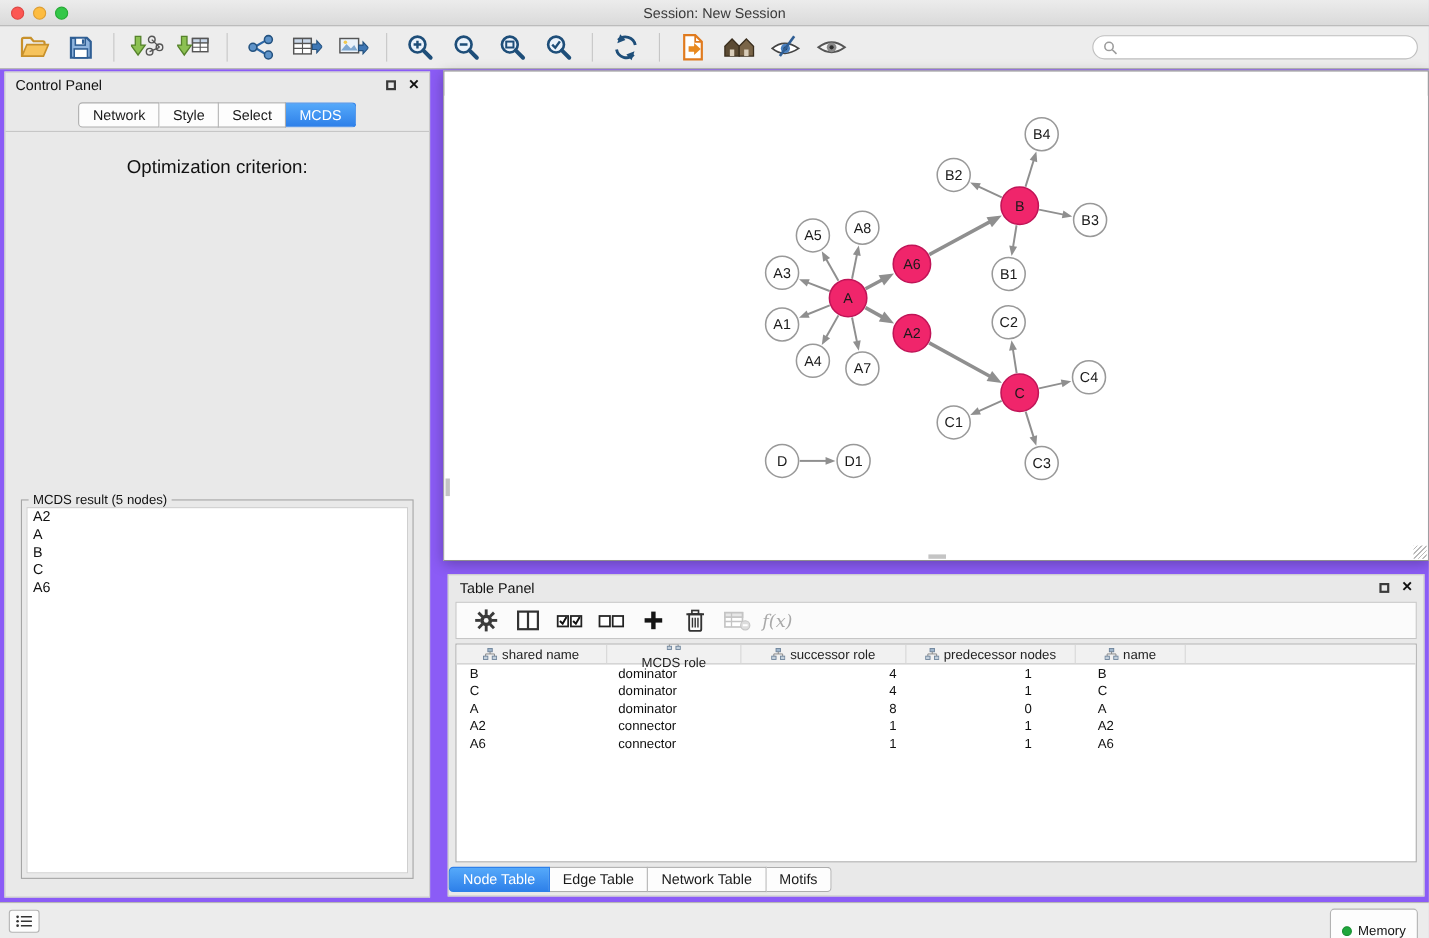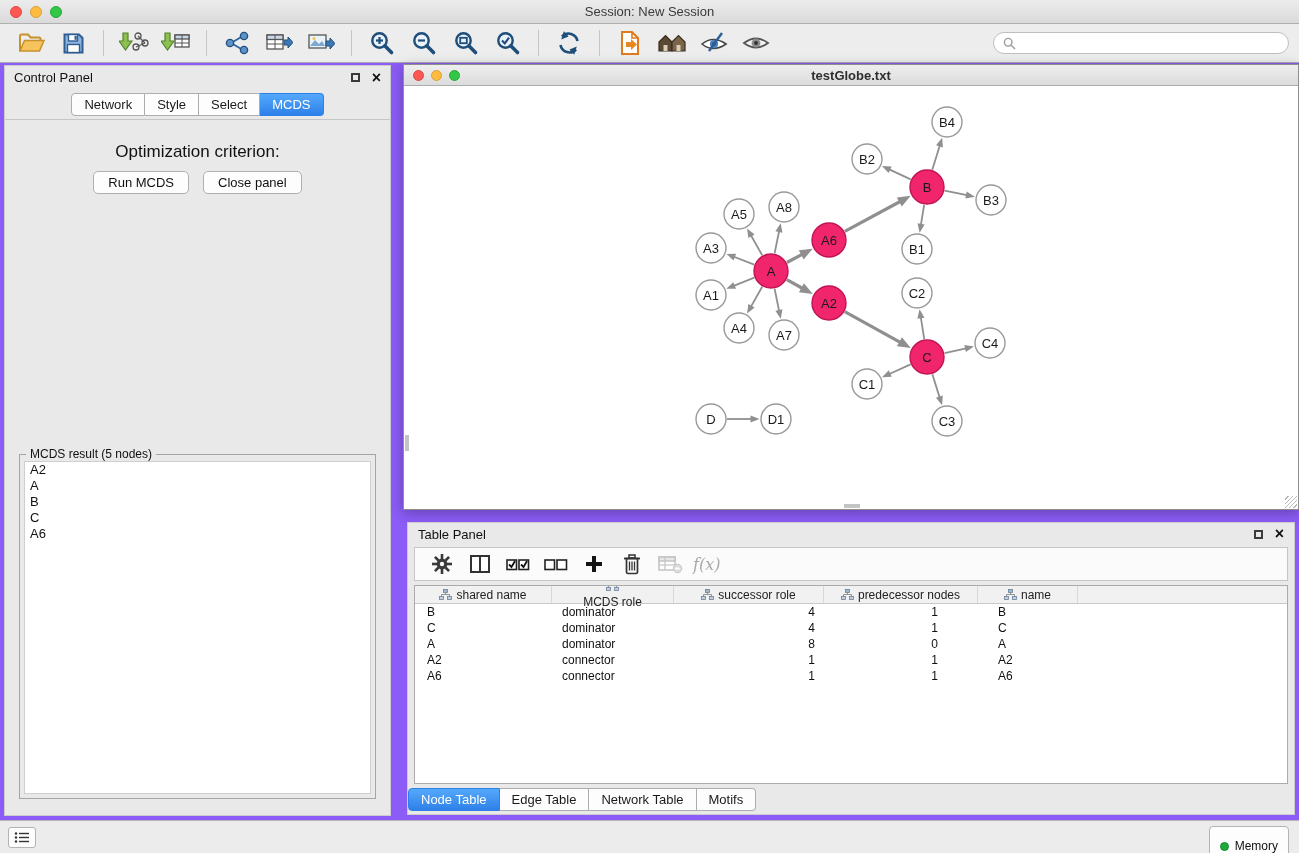--- a/index.html
+++ b/index.html
@@ -311,46 +311,34 @@
     <div class="cp-tabs">
       <div class="seg">
           <div class="seg-tab">Network</div>
           <div class="seg-tab">Style</div>
           <div class="seg-tab">Select</div>
           <div class="seg-tab active">MCDS</div>
         </div>
     </div>
     <div class="cp-content">
       <div class="opt-label">Optimization criterion:</div>
-      <div class="btn-row">
-        <button class="btn">Run MCDS</button>
-        <button class="btn">Close panel</button>
-      </div>
     </div>
     <div class="result-fieldset">
       <span class="result-legend">MCDS result (5 nodes)</span>
       <div class="result-list">
           <div class="list-item">A2</div>
           <div class="list-item">A</div>
           <div class="list-item">B</div>
           <div class="list-item">C</div>
           <div class="list-item">A6</div>
         </div>
     </div>
   </div>
 
   <div class="net-window">
-    <div class="net-titlebar">
-      <div class="net-lights">
-        <div class="light red"></div>
-        <div class="light yellow"></div>
-        <div class="light green"></div>
-      </div>
-      <div class="net-title">testGlobe.txt</div>
-    </div>
     <div class="net-canvas">
       <svg id="graph-svg" width="894" height="423" viewBox="0 0 894 423">
           <g>
             <line x1="350.1925698885631" y1="177.55715179061585" x2="329.8767798739002" y2="169.76943228499508" stroke="#8F8F8F" stroke-width="1.8"></line>
             <polygon points="322.4068109354838,166.90594419193548 332.0990956330791,166.76588227434016 329.5219563493254,173.48885431891492" fill="#8F8F8F"></polygon>
           </g>
           <g>
             <line x1="358.1883743792625" y1="168.30429186306134" x2="346.99360153933713" y2="148.3636027419443" stroke="#8F8F8F" stroke-width="1.8"></line>
             <polygon points="343.07732348567606,141.38773245886046 350.62227792343253,147.47326140318228 344.34399466865705,150.9979116514773" fill="#8F8F8F"></polygon>
           </g>

